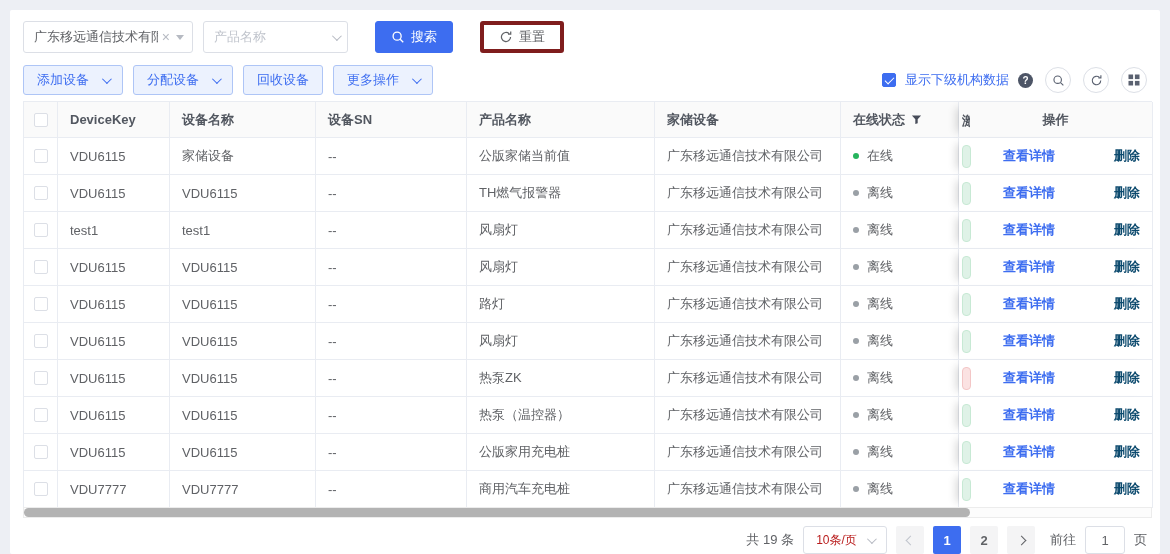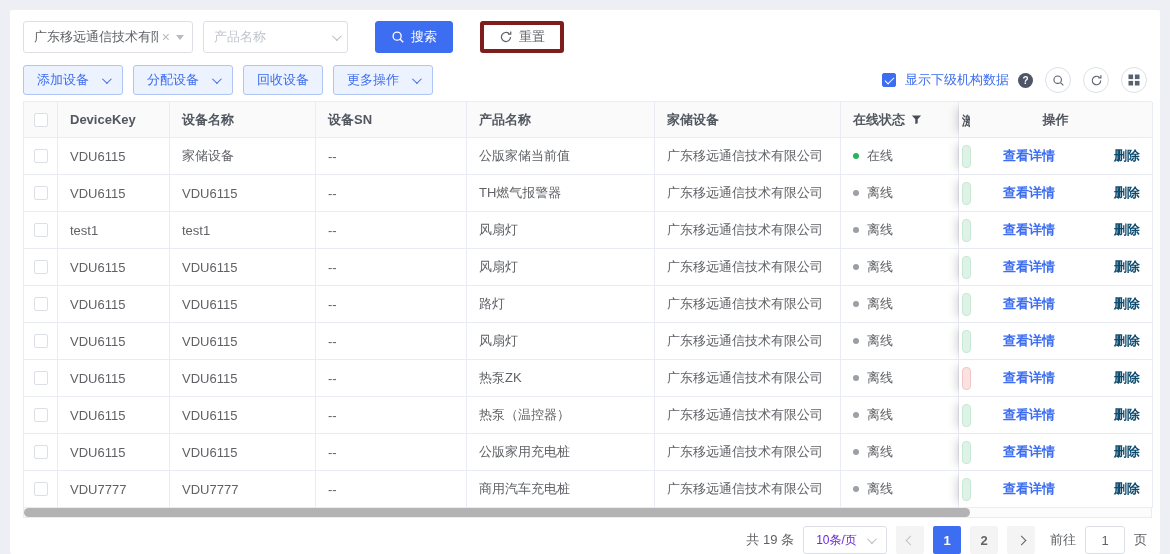--- a/index.html
+++ b/index.html
@@ -68,21 +68,21 @@
   .lnk.view { color:#3d6df0; margin-right:14px; }
   .lnk.del { color:#0c4a6e;padding-left:13px; }
 
   
   .hscroll { position:absolute; top:497px; left:13px; width:1129px; height:11px; background:#fcfcfc; border:1px solid #ececec; }
   .hthumb { position:absolute; left:0; top:0; height:9px; width:946px; background:#b3b3b3; border-radius:5px; cursor:pointer; }
 
   
   .footer { position:absolute; top:516px; right:13px; display:flex; align-items:center; gap:9px; color:#606266; }
   .size-select { width:84px; height:28px; border:1px solid #dcdfe6; border-radius:3px; font-size:12px;
-    display:flex; align-items:center; justify-content:center; gap:4px; cursor:pointer; color:#6d28d9; }
+    display:flex; align-items:center; justify-content:center; gap:4px; cursor:pointer; color:#b91c1c; }
   .pg { min-width:28px; height:28px; background:#f4f4f5; border-radius:2px; display:flex; align-items:center;
     justify-content:center; cursor:pointer; font-weight:bold; color:#606266; }
   .pg.active { background:#3d6df0; color:#fff; }
   .pchev { width:7px; height:7px; border-right:1.6px solid #606266; border-bottom:1.6px solid #606266; }
   .pchev.left { transform:rotate(135deg); border-color:#c0c4cc; }
   .pchev.right { transform:rotate(-45deg); }
   .goto-input { width:40px; height:28px; border:1px solid #dcdfe6; border-radius:3px; text-align:center; color:#606266; font-size:13px; }
   svg { display:block; }
 </style>
 </head>

